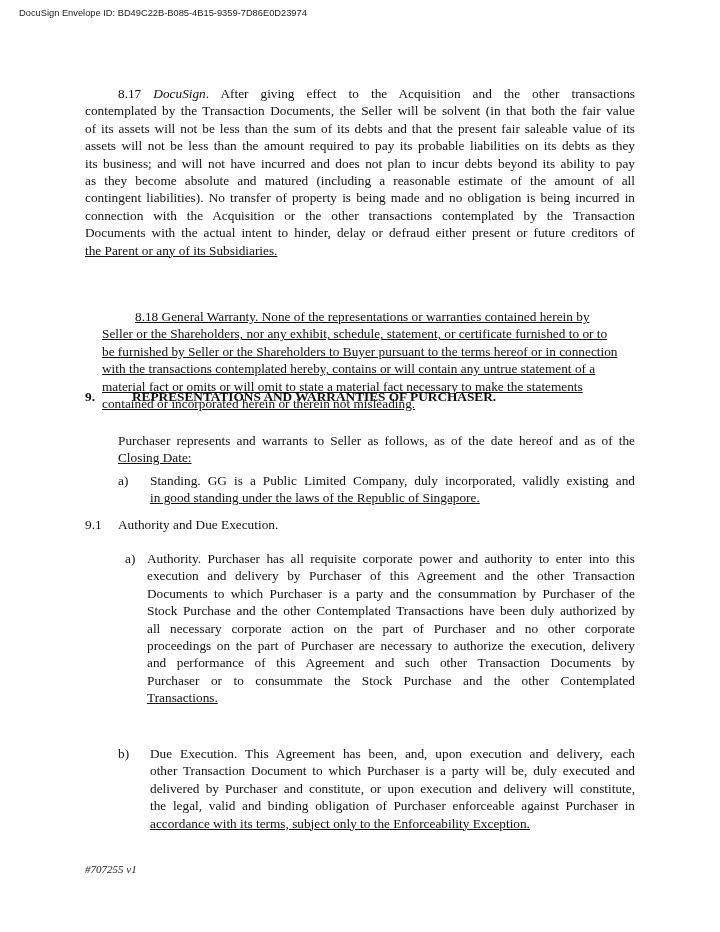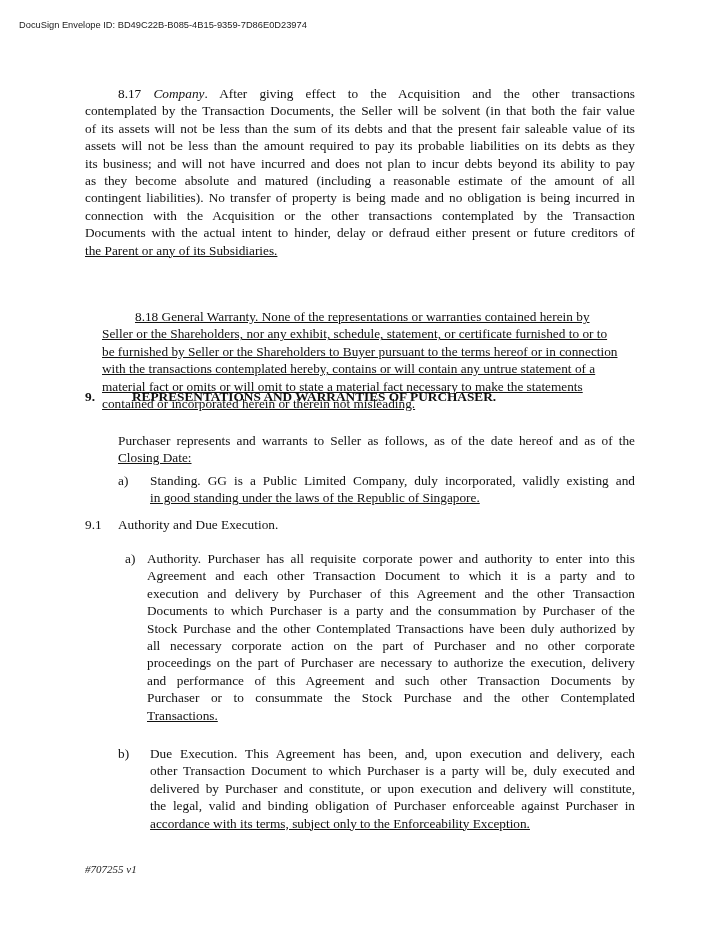--- a/index.html
+++ b/index.html
@@ -1,35 +1,35 @@
 <!DOCTYPE html>
 <html><head>
   <meta charset="utf-8">
   <style>
     html, body { margin: 0; padding: 0; background: #ffffff; }
     body { width: 720px; height: 932px; position: relative; overflow: hidden; color: #111; }
-    .envelope { position: absolute; left: 19px; top: 20px; font-family: "Liberation Sans", sans-serif; font-size: 9.3px; color: #222; }
+    .envelope { position: absolute; left: 19px; top: 8px; font-family: "Liberation Sans", sans-serif; font-size: 9.3px; color: #222; }
     .doc { font-family: "Liberation Serif", serif; font-size: 13.3px; line-height: 17.4px; }
     .p { position: absolute; }
     .line { display: block; white-space: nowrap; text-decoration: underline; }
     .jl { display: block; text-align: justify; text-align-last: justify; white-space: normal; height: 17.4px; overflow: hidden; }
     .footer { position: absolute; left: 85px; top: 863px; font-family: "Liberation Serif", serif; font-size: 11px; color: #222; font-style: italic; }
     em { font-style: italic; }
     .bold { font-weight: bold; }
   </style>
 </head>
 <body>
 
 <div class="envelope">DocuSign Envelope ID: BD49C22B-B085-4B15-9359-7D86E0D23974</div>
 
 <div class="doc">
 
   <div class="p" style="left:85px; top:85px; width:550px;">
     <div class="jl" style="padding-left:33px;">
-      <span>8.17</span>&nbsp;<em>Company</em><span>. After giving effect to the Acquisition and the other transactions</span>
+      <span>8.17</span>&nbsp;<em>DocuSign</em><span>. After giving effect to the Acquisition and the other transactions</span>
     </div>
     <div class="jl">contemplated by the Transaction Documents, the Seller will be solvent (in that both the fair value</div>
     <div class="jl">of its assets will not be less than the sum of its debts and that the present fair saleable value of its</div>
     <div class="jl">assets will not be less than the amount required to pay its probable liabilities on its debts as they</div>
     <div class="jl">its business; and will not have incurred and does not plan to incur debts beyond its ability to pay</div>
     <div class="jl">as they become absolute and matured (including a reasonable estimate of the amount of all</div>
     <div class="jl">contingent liabilities). No transfer of property is being made and no obligation is being incurred in</div>
     <div class="jl">connection with the Acquisition or the other transactions contemplated by the Transaction</div>
     <div class="jl">Documents with the actual intent to hinder, delay or defraud either present or future creditors of</div>
     <div class="line">the Parent or any of its Subsidiaries.</div>
@@ -57,21 +57,20 @@
     <div class="jl">Standing.  GG is a Public Limited Company, duly incorporated, validly existing and</div>
     <div class="line">in good standing under the laws of the Republic of Singapore.</div>
   </div>
 
   <div class="p" style="left:85px; top:516px;">9.1</div>
   <div class="p" style="left:118px; top:516px; white-space:nowrap;">Authority and Due Execution.</div>
 
   <div class="p" style="left:125px; top:550px;">a)</div>
   <div class="p" style="left:147px; top:550px; width:488px;">
     <div class="jl">Authority.  Purchaser has all requisite corporate power and authority to enter into this</div>
-    <div class="jl">Agreement and each other Transaction Document to which it is a party and to</div>
     <div class="jl">execution and delivery by Purchaser of this Agreement and the other Transaction</div>
     <div class="jl">Documents to which Purchaser is a party and the consummation by Purchaser of the</div>
     <div class="jl">Stock Purchase and the other Contemplated Transactions have been duly authorized by</div>
     <div class="jl">all necessary corporate action on the part of Purchaser and no other corporate</div>
     <div class="jl">proceedings on the part of Purchaser are necessary to authorize the execution, delivery</div>
     <div class="jl">and performance of this Agreement and such other Transaction Documents by</div>
     <div class="jl">Purchaser or to consummate the Stock Purchase and the other Contemplated</div>
     <div class="line">Transactions.</div>
   </div>
 

